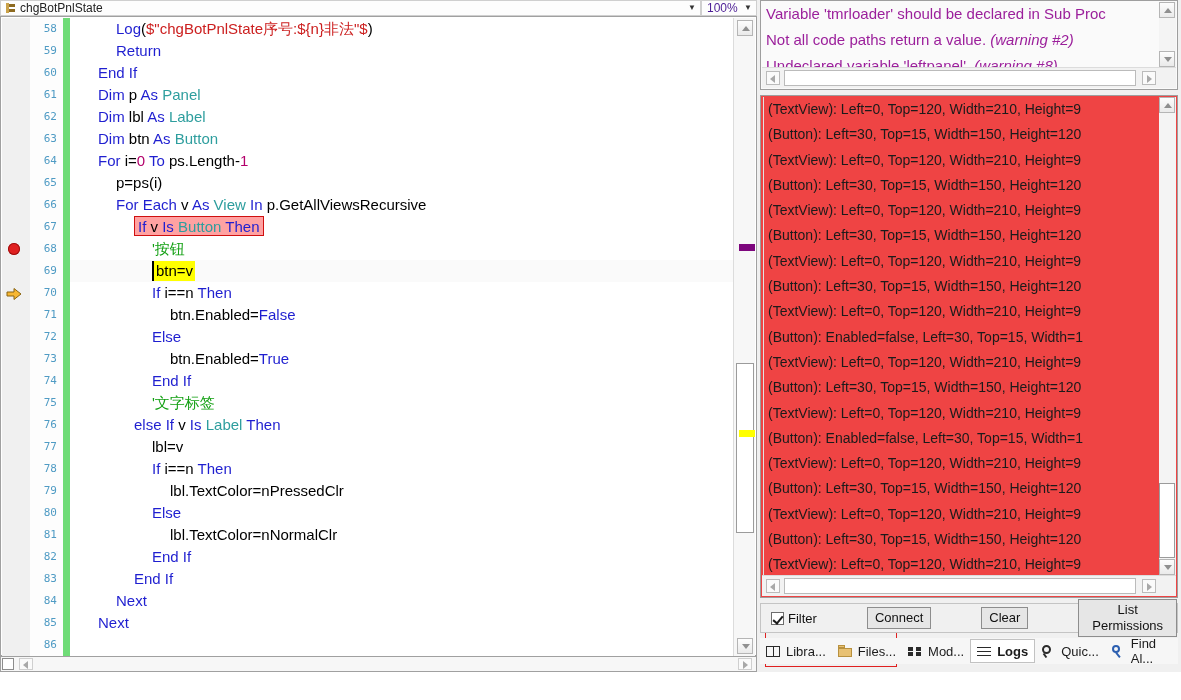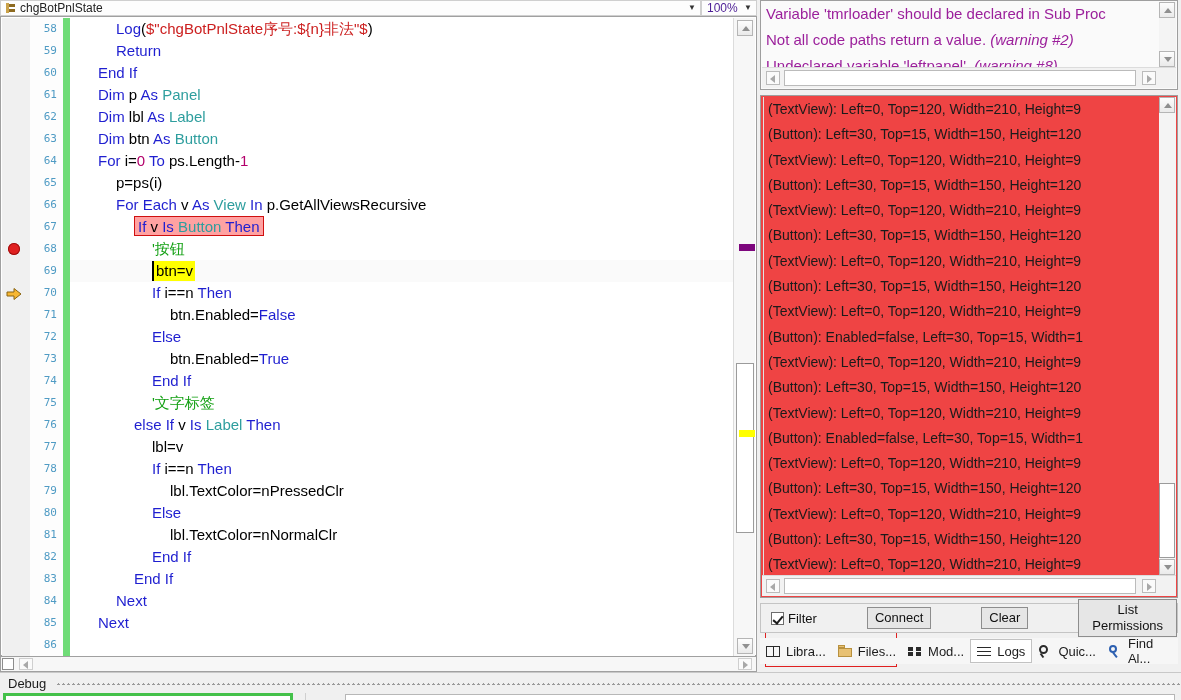--- a/index.html
+++ b/index.html
@@ -138,21 +138,21 @@
         box-sizing:border-box;}
   .chkbox::after{content:"";position:absolute;left:3px;top:1px;width:4px;height:8px;
         border:solid #1b1b1b;border-width:0 2px 2px 0;transform:rotate(40deg);}
   .btn{border:1px solid #8d8d8d;background:#e6e6e6;font-size:13px;color:#111;
         padding:2px 7px;line-height:16px;box-sizing:border-box;margin-left:44px;}
 
   .tabbar{position:absolute;left:3px;top:638px;width:418px;height:26px;background:#f6f6f6;
         display:flex;align-items:center;}
   .tab{display:flex;align-items:center;gap:5px;height:24px;padding:0 6px;font-size:13px;
         color:#1b1b1b;box-sizing:border-box;}
-  .tab.active{background:#ffffff;border:1px solid #c2c2c2;}
+  .tab.active{background:#ffffff;border:1px solid #c2c2c2;font-weight:bold;}
   .tab .ic{width:15px;height:13px;position:relative;flex:0 0 auto;}
 
   .ic-book::before{content:"";position:absolute;left:0;top:1px;width:14px;height:11px;
         border:1.5px solid #2a2a2a;box-sizing:border-box;}
   .ic-book::after{content:"";position:absolute;left:6.5px;top:1px;width:1.5px;height:11px;background:#2a2a2a;}
   .ic-folder::before{content:"";position:absolute;left:0;top:3px;width:14px;height:9px;
         background:#e8c173;border:1px solid #b8913f;box-sizing:border-box;}
   .ic-folder::after{content:"";position:absolute;left:0;top:0.5px;width:7px;height:3px;
         background:#e8c173;border:1px solid #b8913f;box-sizing:border-box;}
   .ic-mod::before{content:"";position:absolute;left:0;top:2px;width:5px;height:4px;background:#2a2a2a;
@@ -544,21 +544,14 @@
           <span class="ic ic-magn"></span>
           <span>Quic...</span>
         </div>
         <div class="tab">
           <span class="ic ic-find"></span>
           <span>Find Al...</span>
         </div>
       </div>
   </div>
 
-  <div class="botstrip">
-    <div class="dbg-label">Debug</div>
-    <div class="dots"></div>
-    <div class="green-box"></div>
-    <div class="split-l"></div>
-    <div class="grey-box"></div>
-  </div>
 
 </div>
 
 </body></html>

